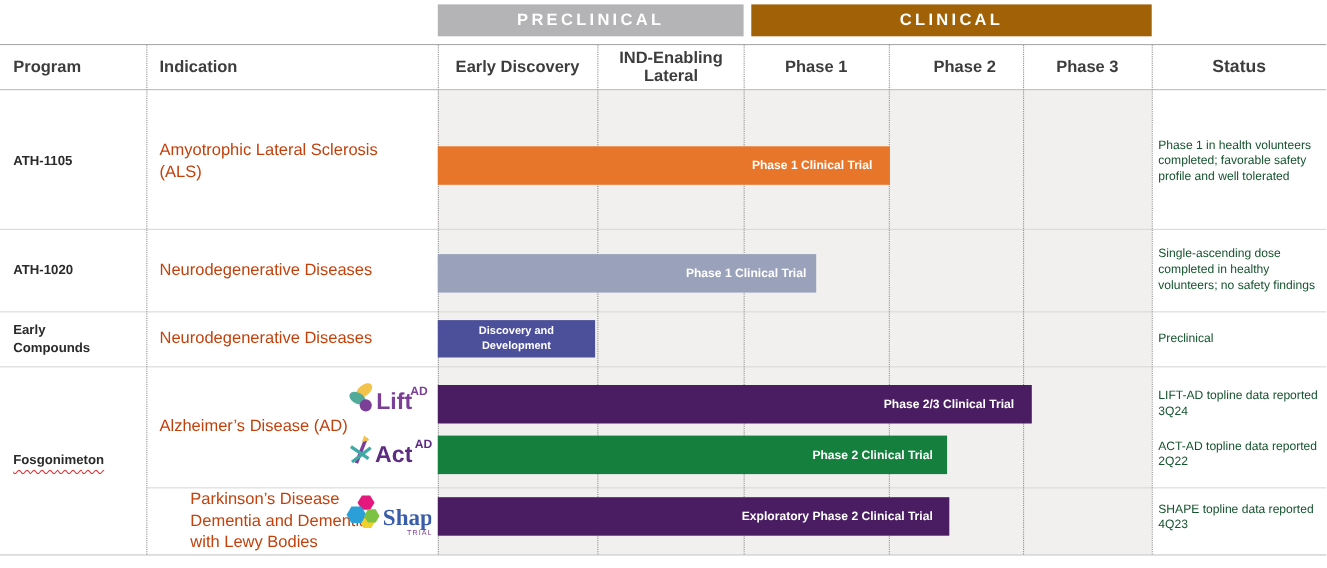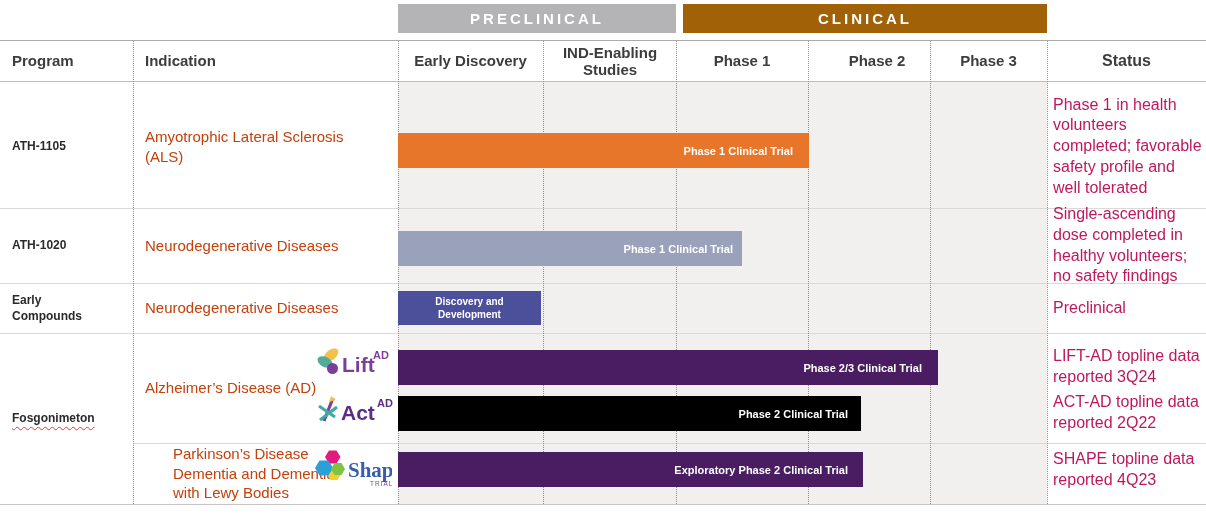--- a/index.html
+++ b/index.html
@@ -68,26 +68,26 @@
   #logo-shape{left:310px;top:446px;}
 
   
   .bar{position:absolute;left:398px;height:35px;box-sizing:border-box;display:flex;align-items:center;
        justify-content:flex-end;color:#ffffff;font-size:11px;font-weight:bold;white-space:nowrap;}
   #bar-1{top:133px;width:411px;background:#e8762a;padding-right:16px;}
   #bar-2{top:231px;width:344px;background:#9aa2bb;padding-right:9px;}
   #bar-3{top:291px;width:143px;height:34px;background:#4c509a;justify-content:center;text-align:center;
          font-size:10px;line-height:1.3;padding:0 16px;white-space:normal;}
   #bar-4a{top:350px;width:540px;background:#4a1d63;padding-right:16px;}
-  #bar-4b{top:396px;width:463px;background:#000000;padding-right:13px;}
+  #bar-4b{top:396px;width:463px;background:#15803d;padding-right:13px;}
   #bar-5{top:452px;width:465px;background:#4a1d63;padding-right:15px;}
 
   
   .status{position:absolute;left:1053px;width:150px;display:flex;align-items:center;
-          font-size:16px;color:#be185d;line-height:1.3;}
+          font-size:11px;color:#14532d;line-height:1.3;}
   #st-1{top:85px;height:123px;}
   #st-2{top:208px;height:75px;}
   #st-3{top:283px;height:50px;}
   #st-4a{top:344px;height:46px;}
   #st-4b{top:390px;height:46px;}
   #st-5{top:447px;height:46px;}
 </style>
 </head>
 <body>
 
@@ -109,21 +109,21 @@
   <div class="vl" id="vl-2"></div>
   <div class="vl" id="vl-3"></div>
   <div class="vl" id="vl-4"></div>
   <div class="vl" id="vl-5"></div>
   <div class="vl" id="vl-6"></div>
   <div class="vl" id="vl-7"></div>
 
   <div class="colhead" id="ch-indication">Indication</div>
   <div class="colhead" id="ch-program">Program</div>
   <div class="colhead" id="ch-ed">Early Discovery</div>
-  <div class="colhead" id="ch-inds">IND-Enabling Studies</div>
+  <div class="colhead" id="ch-inds">IND-Enabling Lateral</div>
   <div class="colhead" id="ch-p1">Phase 1</div>
   <div class="colhead" id="ch-p2">Phase 2</div>
   <div class="colhead" id="ch-p3">Phase 3</div>
   <div class="colhead" id="ch-status">Status</div>
 
   <div class="prog" id="prog-1">ATH-1105</div>
   <div class="prog" id="prog-2">ATH-1020</div>
   <div class="prog" id="prog-3">Early Compounds</div>
   <div class="prog" id="prog-4">
     <span class="wavy">Fosgonimeton</span>

